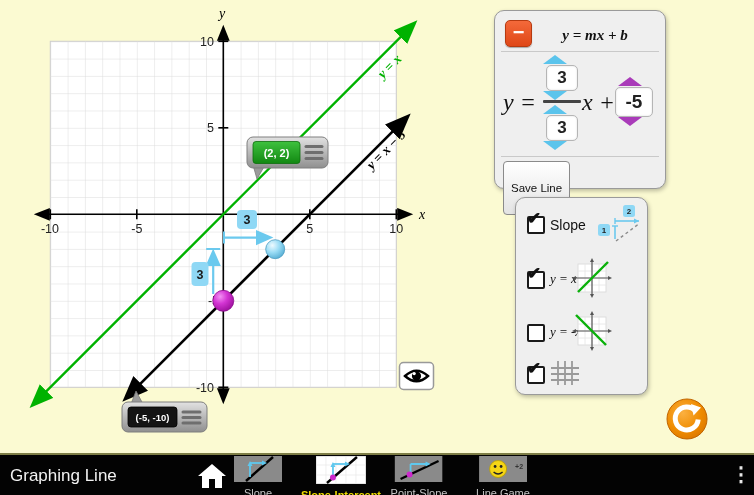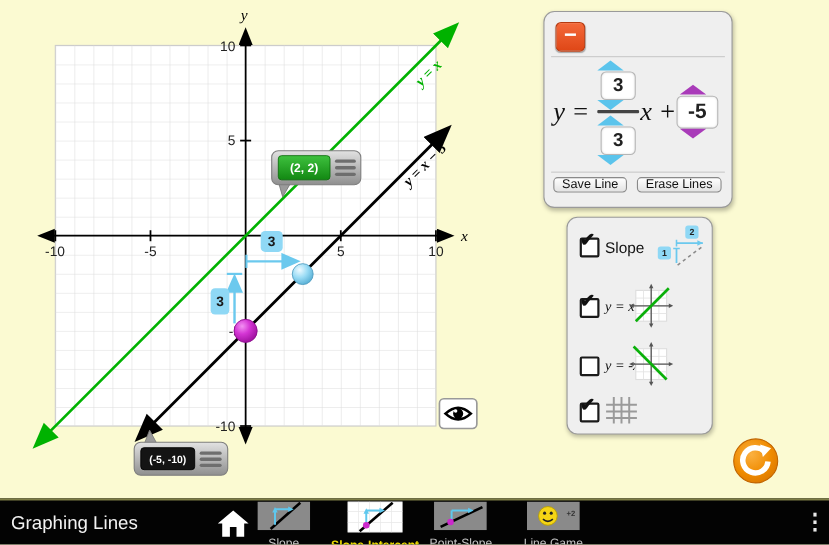--- a/index.html
+++ b/index.html
@@ -27,21 +27,21 @@
   .tri.m-up{border-left:12px solid transparent;border-right:12px solid transparent;border-bottom:9px solid #a93bb9;}
   .tri.m-down{border-left:12px solid transparent;border-right:12px solid transparent;border-top:9px solid #a93bb9;}
   .numbox{position:absolute;width:30px;height:24px;background:#fff;border:1px solid #b5b5b5;
     border-radius:5px;text-align:center;font-weight:bold;font-size:17px;line-height:24px;color:#222;
     box-shadow:inset 0 0 2px rgba(0,0,0,.15);}
   .serif-it{font-family:"Liberation Serif",serif;font-style:italic;color:#111;}
   .eq-lhs{position:absolute;left:8px;top:78px;font-size:24px;}
   .eq-xplus{position:absolute;left:87px;top:78px;font-size:24px;}
   .frac-bar{position:absolute;left:48px;top:89px;width:38px;height:3px;background:#444;border-radius:1px;}
   .gl-btn{position:absolute;top:150px;background:linear-gradient(#ffffff,#e3e3e3);
-    border:1px solid #8a8a8a;border-radius:4px;font-size:11.5px;padding:0 7px;color:#111;cursor:pointer;}
+    border:1px solid #8a8a8a;border-radius:4px;font-size:11.5px;padding:20px 7px;color:#111;cursor:pointer;}
 
   
   .cb{position:absolute;width:14px;height:14px;background:#fff;border:2px solid #1a1a1a;border-radius:2px;}
   .cb .mark{position:absolute;left:-2px;top:-10px;font-size:17px;font-weight:bold;color:#111;}
   .opt-label{position:absolute;font-size:14px;color:#111;}
 
   
   #navbar{position:absolute;left:0;top:453px;width:754px;height:42px;background:#030303;
     border-top:2px solid #7d7d46;}
   .nav-title{position:absolute;left:10px;top:11px;color:#f2f2f2;font-size:17px;}
@@ -174,41 +174,41 @@
     <g>
       <path d="M405 376 Q416.5 365.5 428 376 Q416.5 386.5 405 376 z" fill="none" stroke="#000" stroke-width="2.4"></path>
       <circle cx="416.5" cy="376" r="4.6" fill="#000"></circle>
       <circle cx="414.2" cy="373.6" r="1.6" fill="#fff"></circle>
     </g>
   </g>
 </svg>
 
 <div id="eq-panel" class="panel">
   <div class="minus-btn"><span>−</span></div>
+  <div class="eq-title">y = mx + b</div>
   <div class="divider" style="top:40px"></div>
 
   <div class="eq-lhs serif-it">y =</div>
 
   <div class="tri up" style="left:48px;top:44px"></div>
   <div class="numbox" style="left:51px;top:54px">3</div>
   <div class="tri down" style="left:48px;top:80px"></div>
   <div class="frac-bar"></div>
   <div class="tri up" style="left:48px;top:94px"></div>
   <div class="numbox" style="left:51px;top:104px">3</div>
   <div class="tri down" style="left:48px;top:130px"></div>
 
   <div class="eq-xplus serif-it">x +</div>
 
   <div class="tri m-up" style="left:123px;top:66px"></div>
   <div class="numbox" style="left:120px;top:76px;width:36px;height:28px;line-height:28px;font-size:19px">-5</div>
   <div class="tri m-down" style="left:123px;top:106px"></div>
 
   <div class="divider" style="top:145px"></div>
   <button class="gl-btn" style="left:8px">Save Line</button>
-  <button class="gl-btn" style="left:84px">Erase Lines</button>
 </div>
 
 <div id="opt-panel" class="panel">
 
   <div class="cb" style="left:11px;top:18px">
     <span class="mark">✔</span>
   </div>
   <div class="opt-label" style="left:34px;top:19px">Slope</div>
   <svg class="abs" style="left:76px;top:4px" width="52" height="44" viewBox="0 0 52 44">
     <rect x="31" y="3" width="12" height="12" rx="2.5" fill="#8fd8f5"></rect>
@@ -270,21 +270,21 @@
     </radialGradient>
   </defs>
   <circle cx="22" cy="22" r="20" fill="url(#grad-orange)" stroke="#c06400" stroke-width="1"></circle>
   <g>
     <path d="M30.5 14 A11.5 11.5 0 1 0 33.2 22.5" fill="none" stroke="#fff" stroke-width="5" stroke-linecap="butt"></path>
     <polygon points="26,7 36,10.5 28.5,18.5" fill="#fff"></polygon>
   </g>
 </svg>
 
 <div id="navbar">
-  <div class="nav-title">Graphing Lines</div>
+  <div class="nav-title">Graphing Line</div>
 
   <svg class="abs" style="left:197px;top:8px" width="30" height="26" viewBox="0 0 30 26">
     <g>
       <polygon points="15,1 29,13 25,13 25,25 18,25 18,16 12,16 12,25 5,25 5,13 1,13" fill="#fff"></polygon>
     </g>
   </svg>
 
   <div class="tab" style="left:258px">
     <svg width="48" height="26" viewBox="0 0 48 26">
       <rect width="48" height="26" fill="#8a8a8a"></rect>

